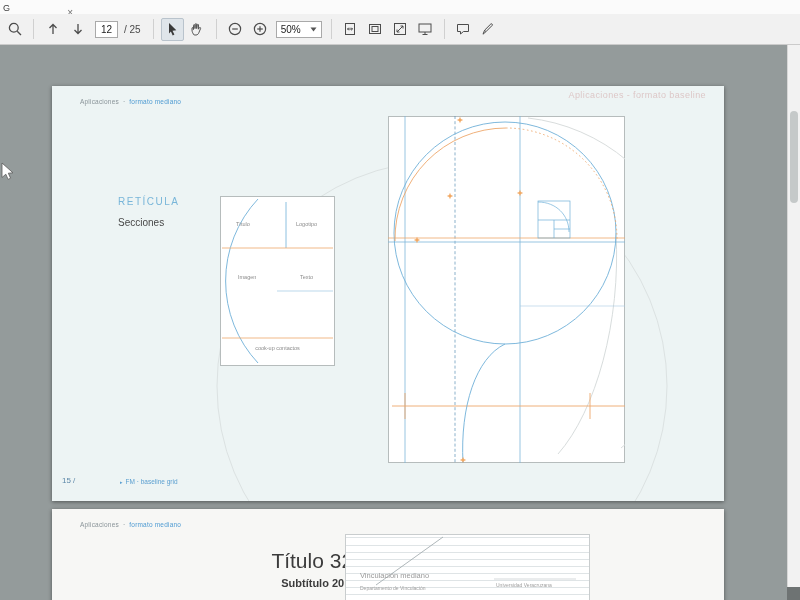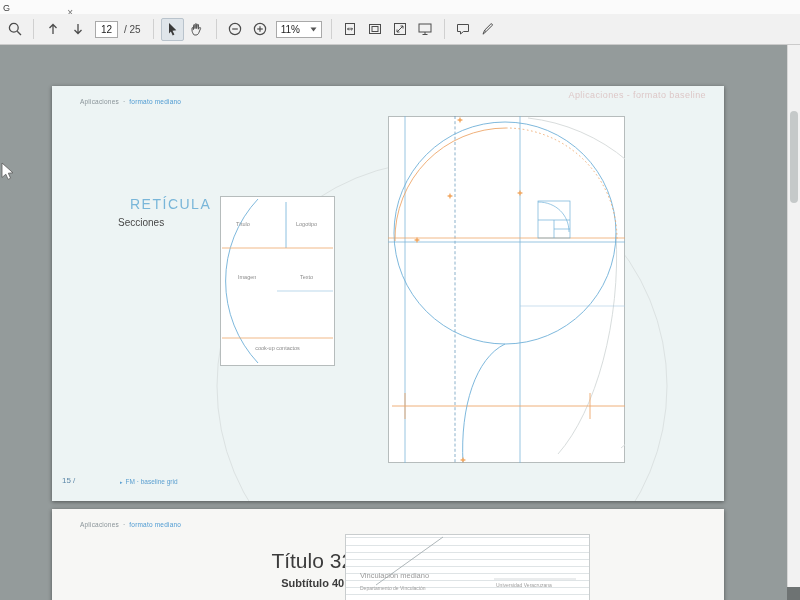--- a/index.html
+++ b/index.html
@@ -39,21 +39,21 @@
   .footer-lbl { position:absolute; font-size:6.5px; color:#5b9fd0; display:flex; gap:3px; align-items:center; }
   .footer-lbl .mk { font-size:5px; color:#5b9fd0; }
 
   .crumb { position:absolute; font-size:6.5px; letter-spacing:.2px; }
   .crumb .c1 { color:#8a9499; }
   .crumb .cs { color:#8a9499; margin:0 2px; }
   .crumb .c2 { color:#4f9bd2; }
 
   .hdr-right { position:absolute; top:4px; right:18px; font-size:9px; color:#ddc7c7; letter-spacing:.4px; }
 
-  .reticula { position:absolute; left:66px; top:110px; font-size:14px; letter-spacing:1.5px; color:#79b6d9;margin-left:12px; }
+  .reticula { position:absolute; left:66px; top:110px; font-size:10px; letter-spacing:1.5px; color:#79b6d9; }
   .secciones { position:absolute; left:66px; top:131px; font-size:10px; color:#474747; }
 
   .bg-arc { position:absolute; left:0; top:0; pointer-events:none; }
 
   .sec-diagram { position:absolute; left:168px; top:110px; width:115px; height:170px; }
   .sec-diagram .lbl { position:absolute; font-size:5.5px; color:#8c8c8c; white-space:nowrap; }
   .lbl-titulo   { left:16px; top:25px; }
   .lbl-logotipo { left:76px; top:25px; }
   .lbl-imagen   { left:18px; top:78px; }
   .lbl-texto    { left:80px; top:78px; }
@@ -134,21 +134,21 @@
     </svg>
   </button>
   <button class="tbtn">
     <svg width="16" height="16" viewBox="0 0 16 16" fill="none" stroke="#4c4c4c" stroke-width="1.2">
       <circle cx="8" cy="8" r="5.6"></circle>
         <line x1="5.2" y1="8" x2="10.8" y2="8"></line>
         <line x1="8" y1="5.2" x2="8" y2="10.8"></line>
     </svg>
   </button>
   <div class="zoom-box">
-    <span>11%</span>
+    <span>50%</span>
     <svg width="7" height="5" viewBox="0 0 7 5">
         <path d="M0.5,0.5 L6.5,0.5 L3.5,4.5 Z" fill="#555"></path>
       </svg>
   </div>
   <span class="sep"></span>
   <button class="tbtn">
     <svg width="16" height="16" viewBox="0 0 16 16" fill="none" stroke="#4c4c4c" stroke-width="1">
       <rect x="3.5" y="2.5" width="9" height="11"></rect>
       <path d="M5.5,8 H10.5 M5.5,8 l1.3,-1.3 M5.5,8 l1.3,1.3 M10.5,8 l-1.3,-1.3 M10.5,8 l-1.3,1.3"></path>
     </svg>
@@ -272,21 +272,21 @@
       <span class="c1">Aplicaciones</span>
       <span class="cs">·</span>
       <span class="c2">formato mediano</span>
     </div>
 
     <div class="p13-titleblock">
       <div class="p13-title">
         <span>Título 32</span><span class="unit">pt</span>
       </div>
       <div class="p13-sub">
-        <span>Subtítulo 40</span><span class="unit">pt</span>
+        <span>Subtítulo 20</span><span class="unit">pt</span>
       </div>
     </div>
 
     <div class="p13-card">
       <svg width="245" height="80" viewBox="0 0 245 80">
         <line x1="97" y1="2" x2="30" y2="50" stroke="#9aa4a8" stroke-width="0.8"></line>
         <line x1="148" y1="44" x2="230" y2="44" stroke="#c3c9cb" stroke-width="0.7"></line>
       </svg>
       <span class="t1">Vinculación mediano</span>
       <span class="t2">Departamento de Vinculación</span>

